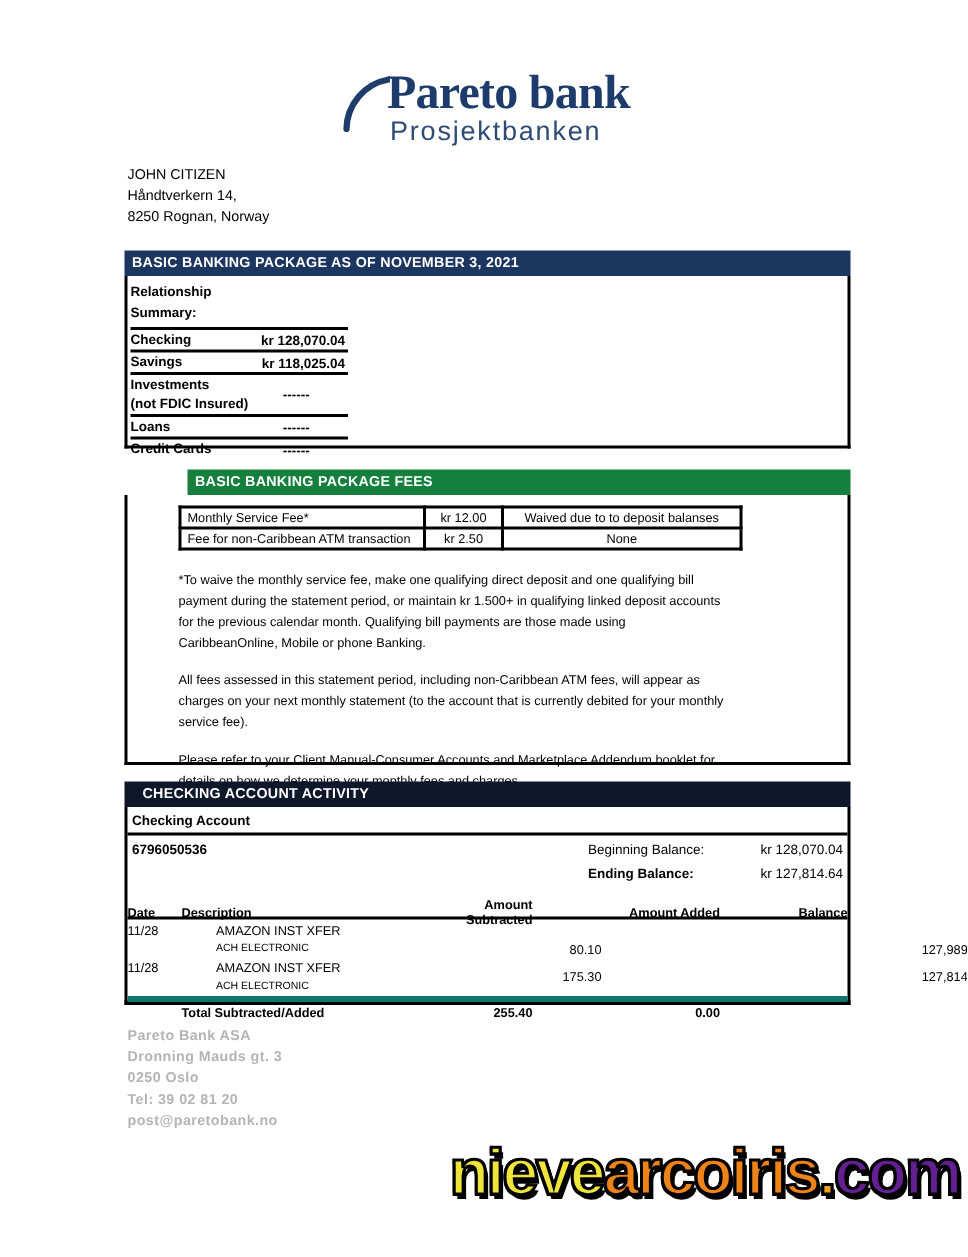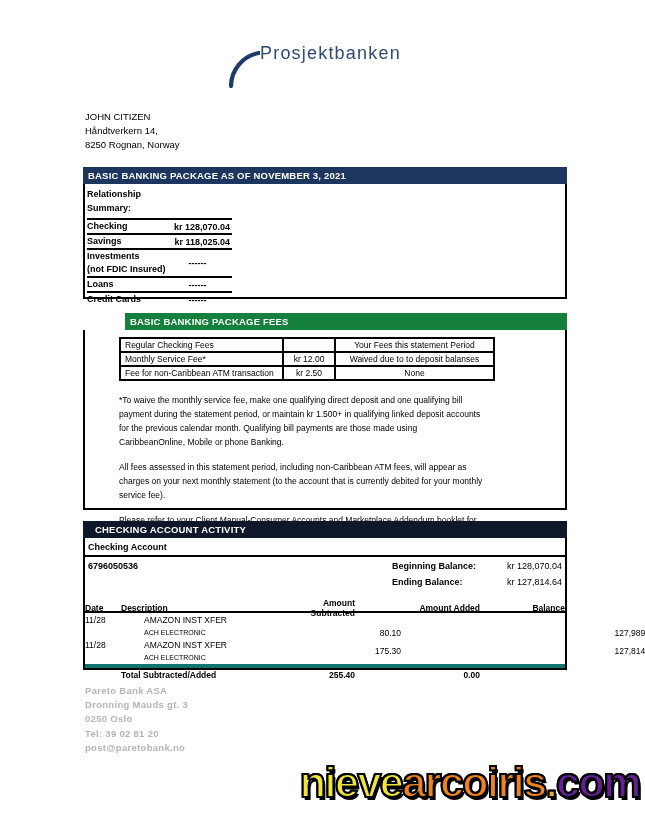--- a/index.html
+++ b/index.html
@@ -40,21 +40,21 @@
   #fee-table td.c2{width:52px;text-align:center;}
   #fee-table td.c3{width:159px;text-align:center;}
   #fee-notes{width:366px;margin-top:12px;font-size:8.5px;line-height:14px;}
   #fee-notes p{margin:0 0 11px 0;}
 
   
   #sec-activity .sbox{height:132px;border-bottom-width:3px;padding:0;}
   .acct-row{font-size:9px;font-weight:bold;padding:4px 0 3px 3px;border-bottom:2px solid #000;}
   .bal-block{position:relative;height:41px;font-size:9px;}
   .bal-block .acctnum{position:absolute;left:3px;top:4px;font-weight:bold;}
-  .bal-block .bl1{position:absolute;left:307px;top:4px;font-weight:bold;}
+  .bal-block .bl1{position:absolute;left:307px;top:4px;font-weight:normal;}
   .bal-block .bv1{position:absolute;right:3px;top:4px;}
   .bal-block .bl2{position:absolute;left:307px;top:20px;font-weight:bold;}
   .bal-block .bv2{position:absolute;right:3px;top:20px;}
 
   .arow{display:grid;grid-template-columns:36px 158px 76px 125px 85px;font-size:8.5px;}
   #txn-header{font-weight:bold;height:13px;border-bottom:2px solid #000;align-items:center;}
   .col-r{text-align:right;}
   .txn{padding-top:1px;gap:23px;}
   .txn .dt{line-height:13px;}
   .txn .dmain{line-height:13px;}
@@ -74,20 +74,21 @@
 </style>
 </head>
 <body>
 
 <div id="page">
 
   <div id="logo">
     <svg class="arc" width="32" height="38" viewBox="0 0 32 38">
       <path d="M3 36 A 34 34 0 0 1 31 3" fill="none" stroke="#1d3c6b" stroke-width="4.2" stroke-linecap="round"></path>
     </svg>
+    <div class="title" style="color: rgb(29, 60, 107);">Pareto bank</div>
     <div class="subtitle" style="color: rgb(45, 75, 116);">Prosjektbanken</div>
   </div>
 
   <div id="recipient">
 
   <div>JOHN CITIZEN</div>
       <div>Håndtverkern 14,</div>
       <div>8250 Rognan, Norway</div>
     </div>
 
@@ -140,25 +141,20 @@
         </div>
     </div>
   </div>
 
   <div class="section" id="sec-fees" style="top:313px">
     <div class="navybar" style="background: #15803d; margin-left: 42px;">BASIC BANKING PACKAGE FEES</div>
     <div class="sbox">
       <table id="fee-table">
         <tbody>
 
-            <tr class="frow">
-              <td class="c1">Regular Checking Fees</td>
-              <td class="c2"></td>
-              <td class="c3">Your Fees this statement Period</td>
-            </tr>
 
             <tr class="frow">
               <td class="c1">Monthly Service Fee*</td>
               <td class="c2">kr 12.00</td>
               <td class="c3">Waived due to to deposit balanses</td>
             </tr>
 
             <tr class="frow">
               <td class="c1">Fee for non-Caribbean ATM transaction</td>
               <td class="c2">kr 2.50</td>

